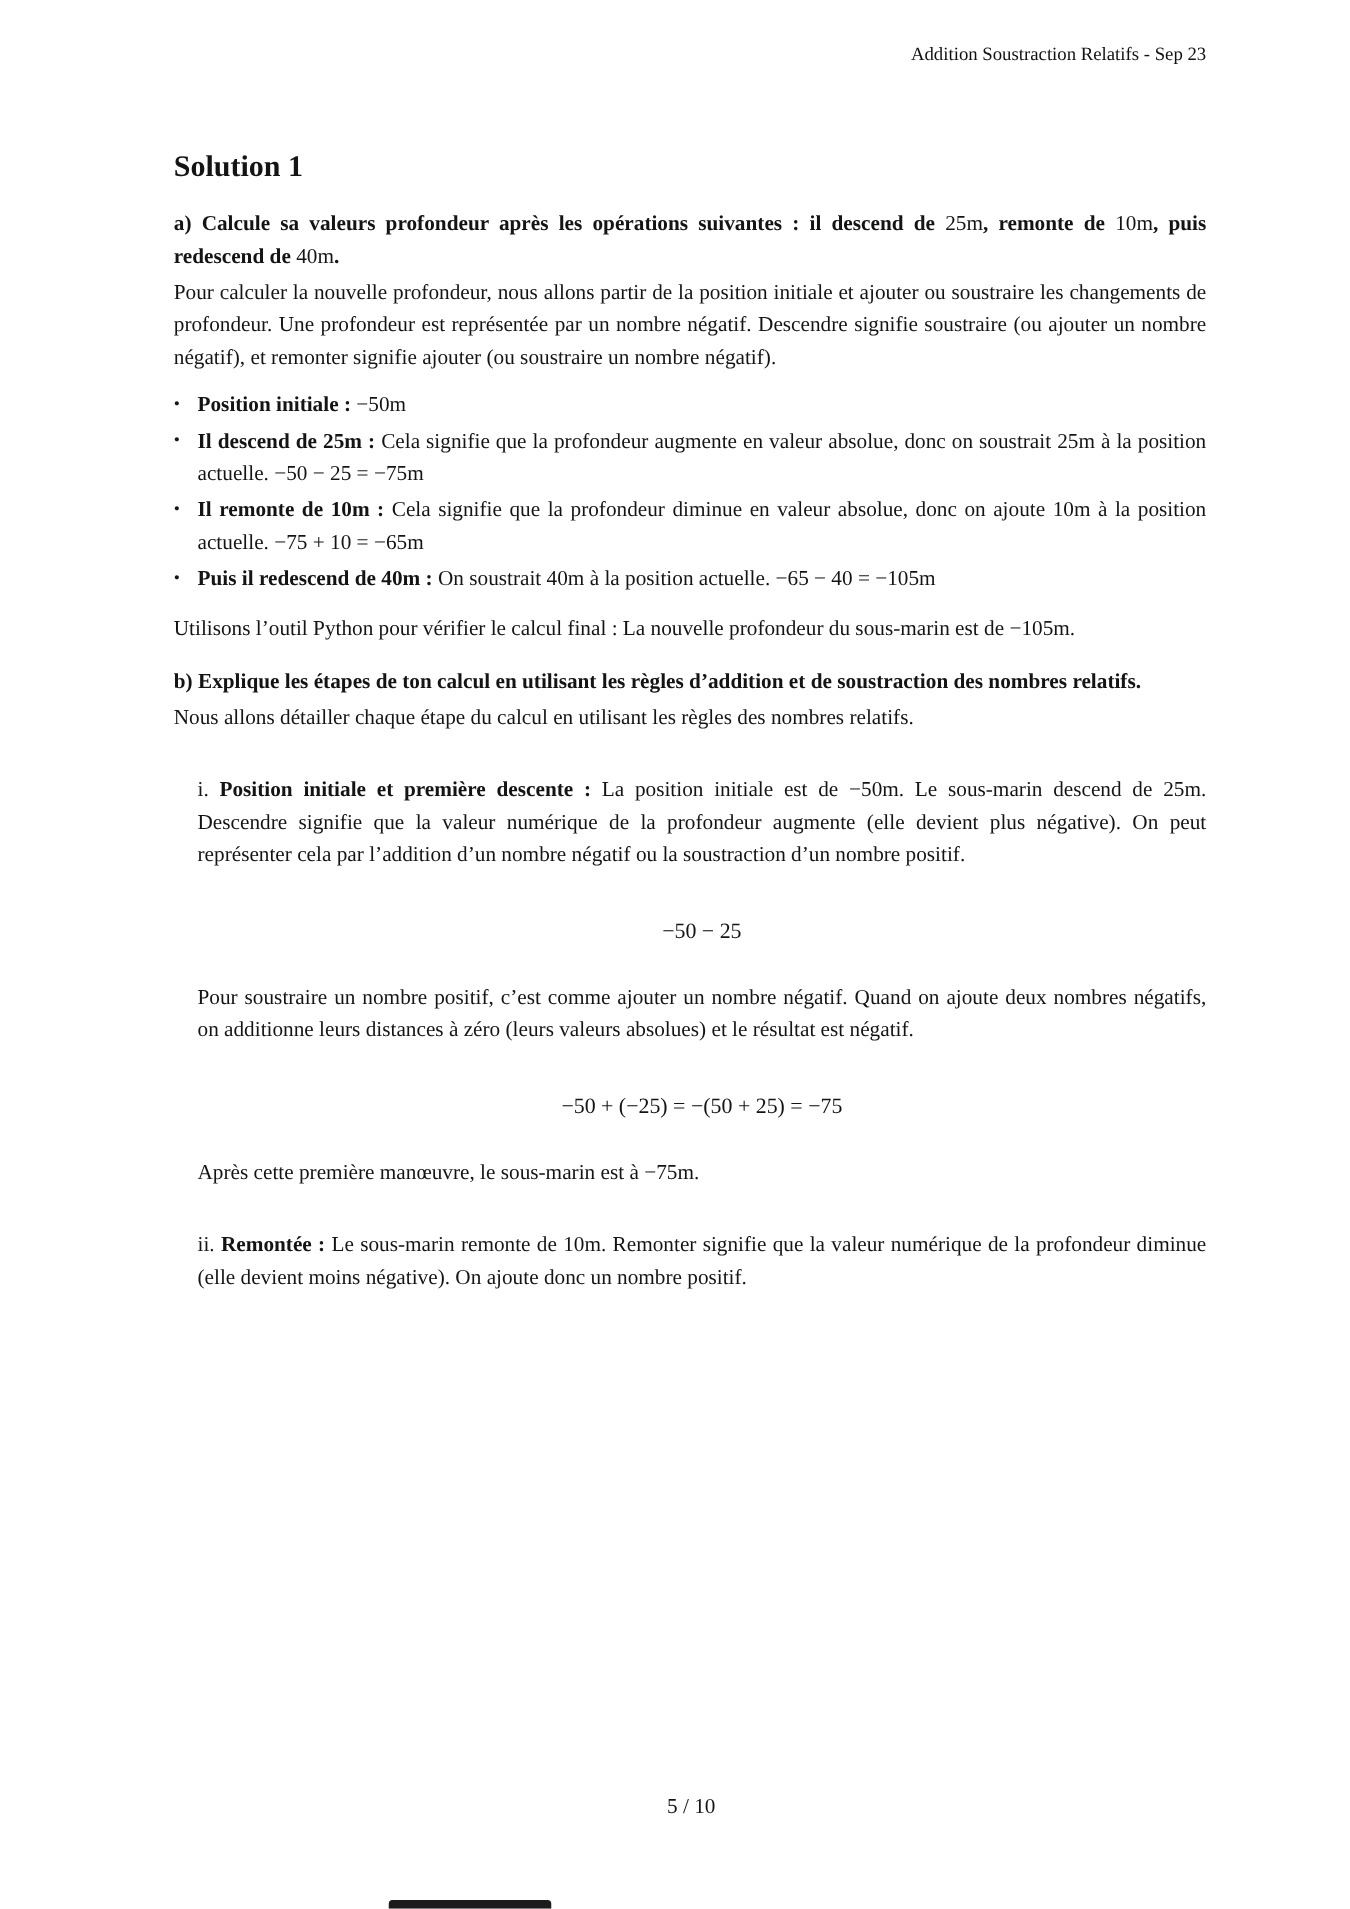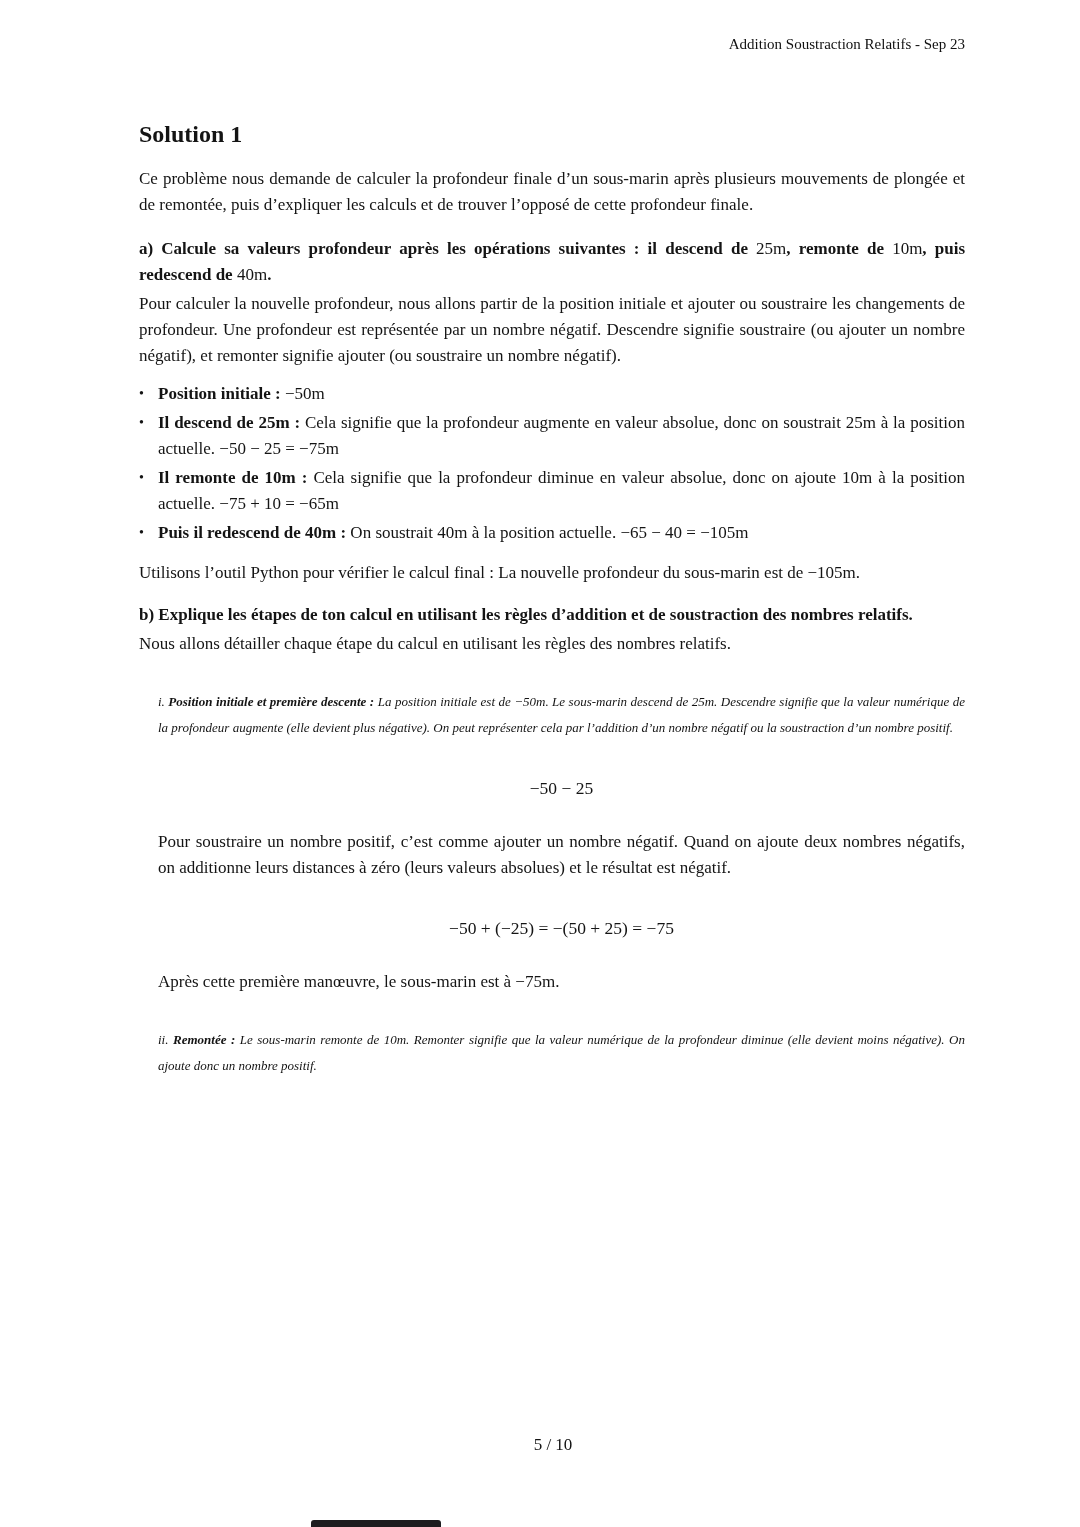--- a/index.html
+++ b/index.html
@@ -21,36 +21,35 @@
   .mid { margin-top:14px; }
   .b { font-weight:700; }
   .math { font-weight:400; }
   .bullets { margin-top:12px; }
   .bullet { display:flex; margin-top:3px; }
   .bullet:first-child { margin-top:0; }
   .marker { flex:0 0 19px; font-size:14px; line-height:26px; color:#141414; }
   .marker::before { content:"•"; }
   .btext { flex:1; font-size:17px; line-height:26px; text-align:justify; }
   .sub { margin-left:19px; }
-  .substep { font-size:13px; line-height:26px; text-align:justify; margin-top:32px;font-style:italic; }
+  .substep { font-size:17px; line-height:26px; text-align:justify; margin-top:32px; }
   .sub .para { margin-top:28px; }
   .math-display { font-size:17.5px; line-height:26px; text-align:center; margin:34px 0 28px 0; }
   .footer { position:absolute; left:2px; right:0; bottom:72px; text-align:center; font-size:17px; }
   .bottom-artifact { position:absolute; left:299px; bottom:0; width:130px; height:7px; background:#1c1c1e; border-radius:3px 3px 0 0; }
 </style>
 </head>
 <body>
 
 <div class="page">
 
   <div class="running-header">Addition Soustraction Relatifs - Sep 23</div>
 
   <h1 class="title">Solution 1</h1>
 
-  <p class="para intro">Ce problème nous demande de calculer la profondeur finale d’un sous-marin après plusieurs mouvements de plongée et de remontée, puis d’expliquer les calculs et de trouver l’opposé de cette profondeur finale.</p>
 
   <p class="para heading-par"><span class="b">a) Calcule sa valeurs profondeur après les opérations suivantes : il descend de </span><span class="math">25m</span><span class="b">, remonte de </span><span class="math">10m</span><span class="b">, puis redescend de </span><span class="math">40m</span><span class="b">.</span></p>
 
   <p class="para after-heading">Pour calculer la nouvelle profondeur, nous allons partir de la position initiale et ajouter ou soustraire les changements de profondeur. Une profondeur est représentée par un nombre négatif. Descendre signifie soustraire (ou ajouter un nombre négatif), et remonter signifie ajouter (ou soustraire un nombre négatif).</p>
 
   <div class="bullets">
     <div class="bullet">
       <span class="marker"></span>
       <span class="btext"><span class="b">Position initiale :</span><span> </span><span class="math">−50m</span></span>
     </div>

